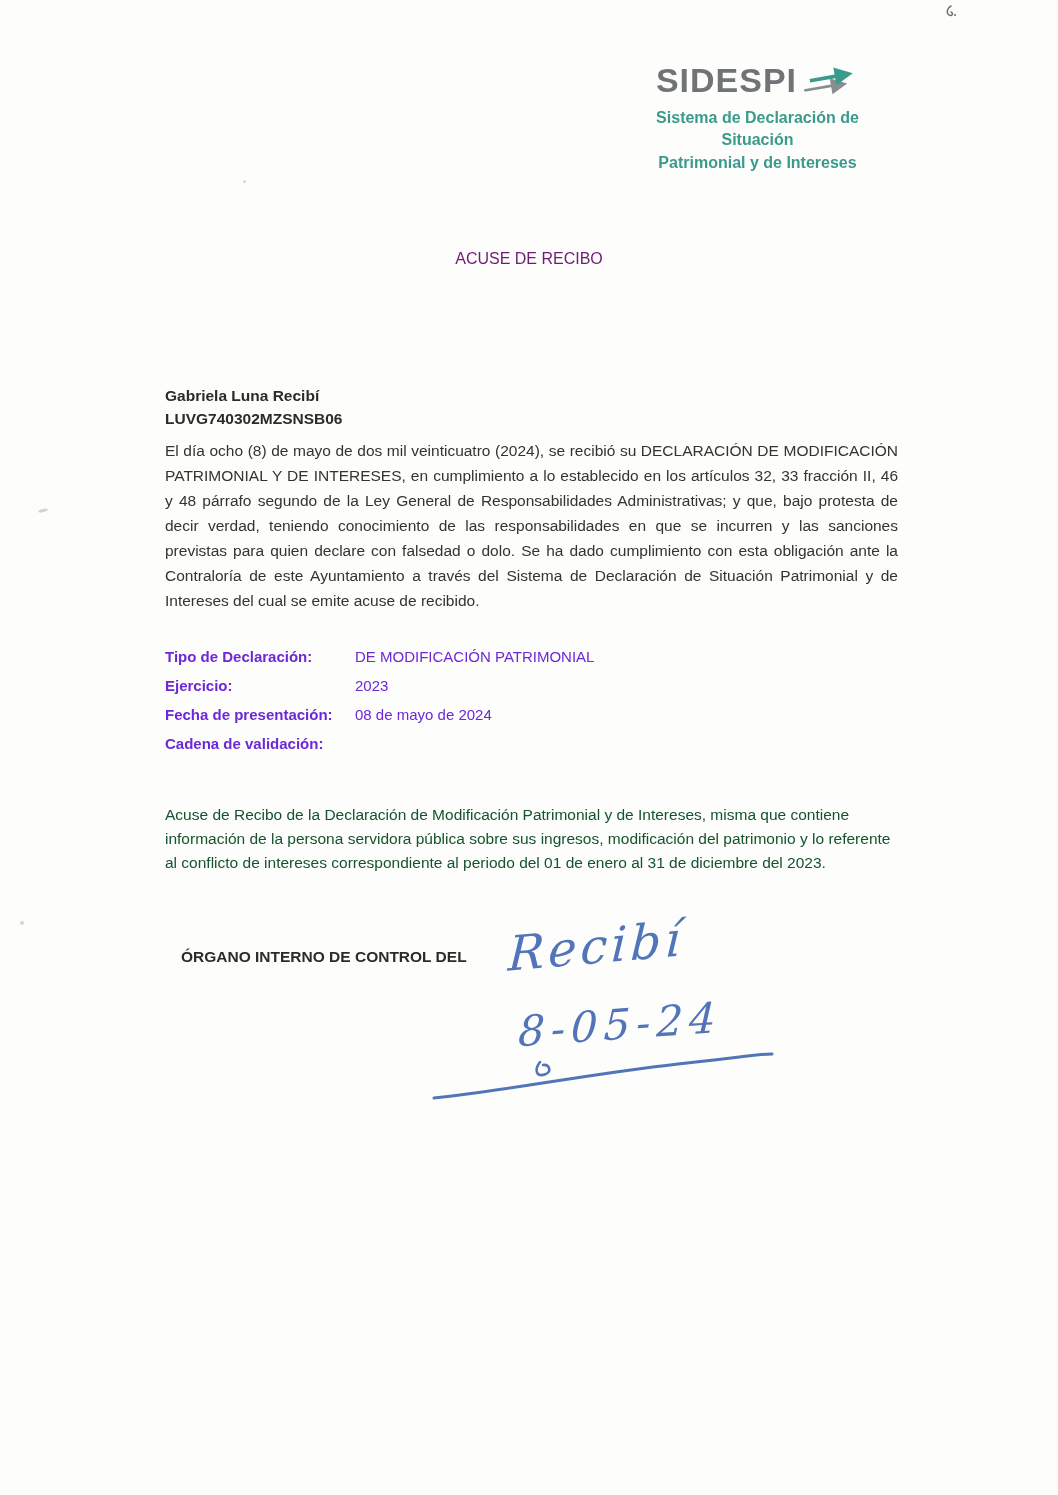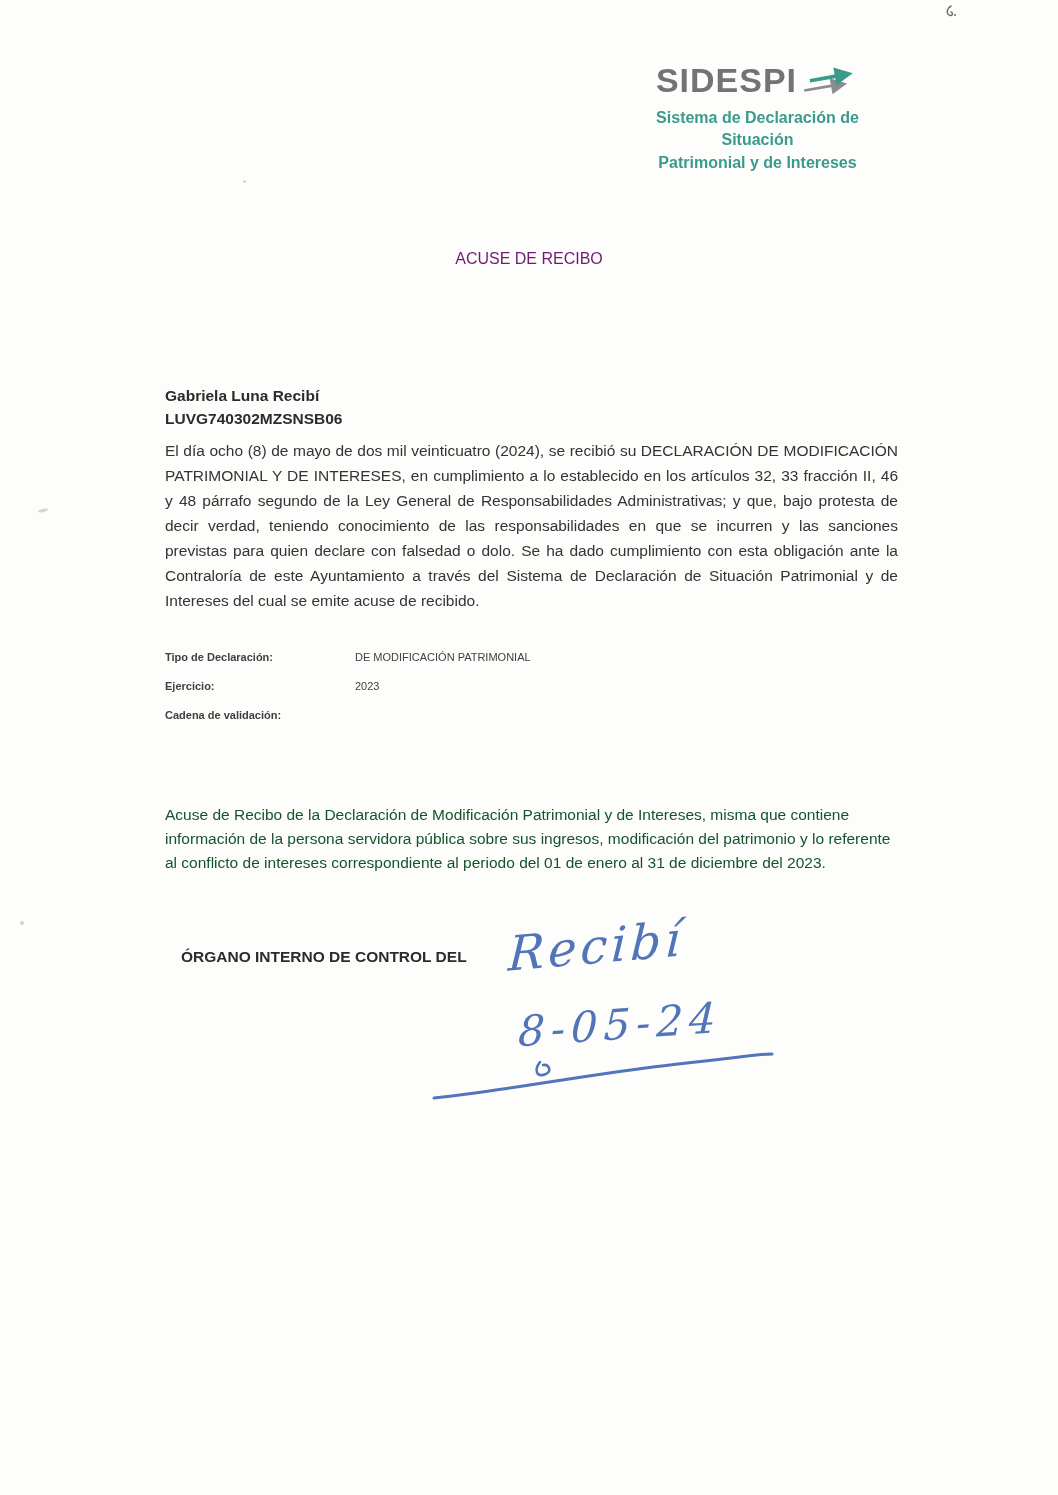--- a/index.html
+++ b/index.html
@@ -78,22 +78,22 @@
     line-height: 25px;
     text-align: justify;
     color: #333;
   }
 
   .fields {
     position: absolute;
     top: 646px;
     left: 165px;
     width: 740px;
-    font-size: 11px;
-    color: #404040;
+    font-size: 15px;
+    color: #6d28d9;
   }
   .field-row { display: flex; line-height: 22px; margin-bottom: 7px; }
   .field-label { width: 190px; font-weight: bold; flex: 0 0 190px; }
   .field-value { flex: 1; }
 
   .closing-para {
     position: absolute;
     top: 803px;
     left: 165px;
     width: 733px;
@@ -183,20 +183,24 @@
   <div class="fields">
     <div class="field-row">
       <span class="field-label">Tipo de Declaración:</span>
       <span class="field-value">DE MODIFICACIÓN PATRIMONIAL</span>
     </div>
     <div class="field-row">
       <span class="field-label">Ejercicio:</span>
       <span class="field-value">2023</span>
     </div>
     <div class="field-row">
+      <span class="field-label">Fecha de presentación:</span>
+      <span class="field-value">08 de mayo de 2024</span>
+    </div>
+    <div class="field-row">
       <span class="field-label">Cadena de validación:</span>
     </div>
   </div>
 
   <p class="closing-para">Acuse de Recibo de la Declaración de Modificación Patrimonial y de Intereses, misma que contiene información de la persona servidora pública sobre sus ingresos, modificación del patrimonio y lo referente al conflicto de intereses correspondiente al periodo del 01 de enero al 31 de diciembre del 2023.</p>
 
   <div class="sig-heading">ÓRGANO INTERNO DE CONTROL DEL</div>
 
   <div class="hand hand-line1">Recibí</div>
   <div class="hand hand-line2">8-05-24</div>

